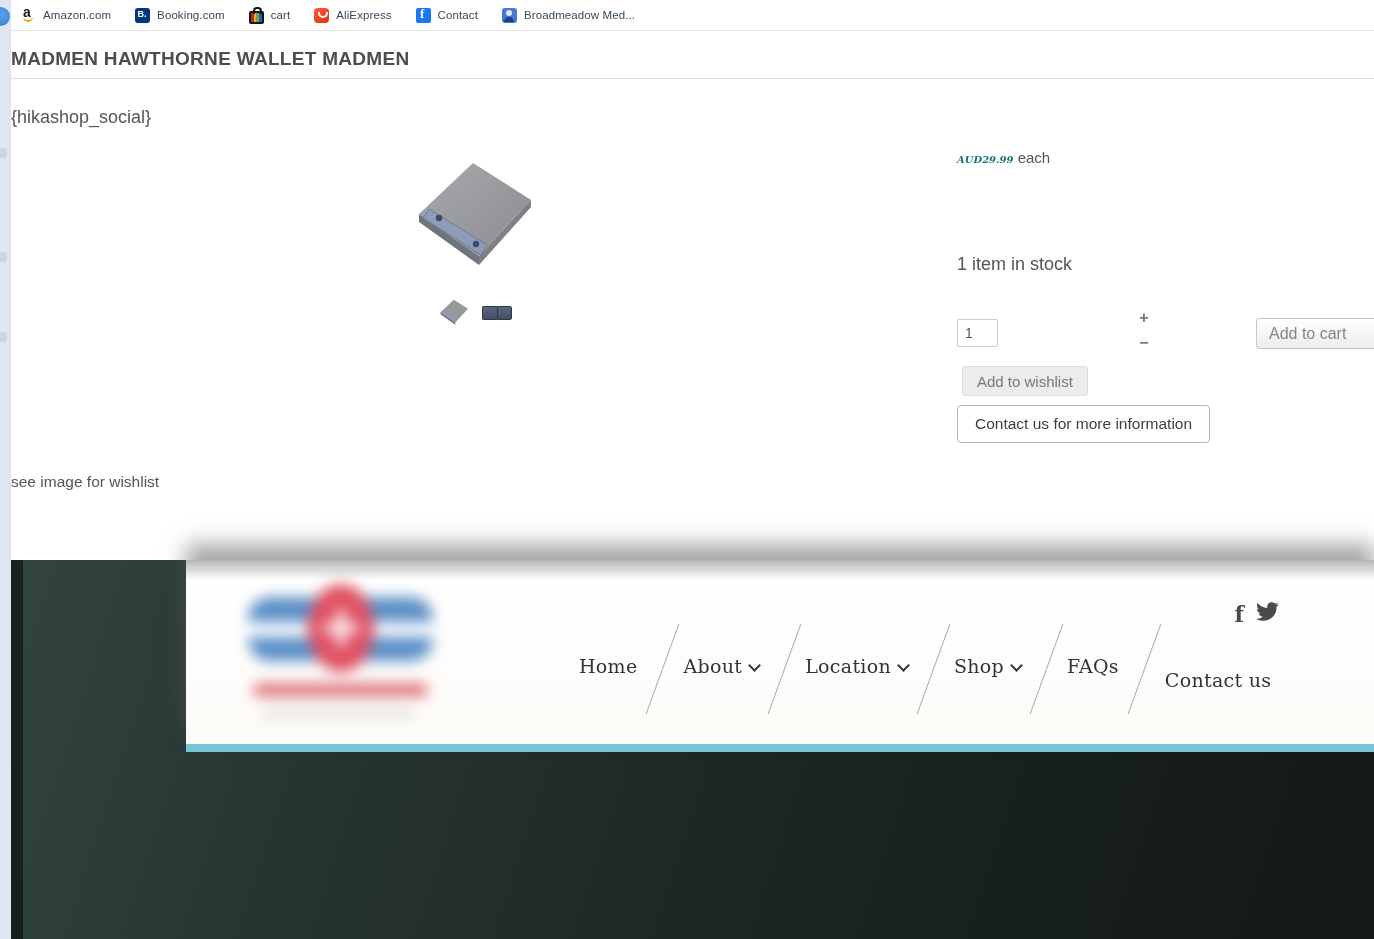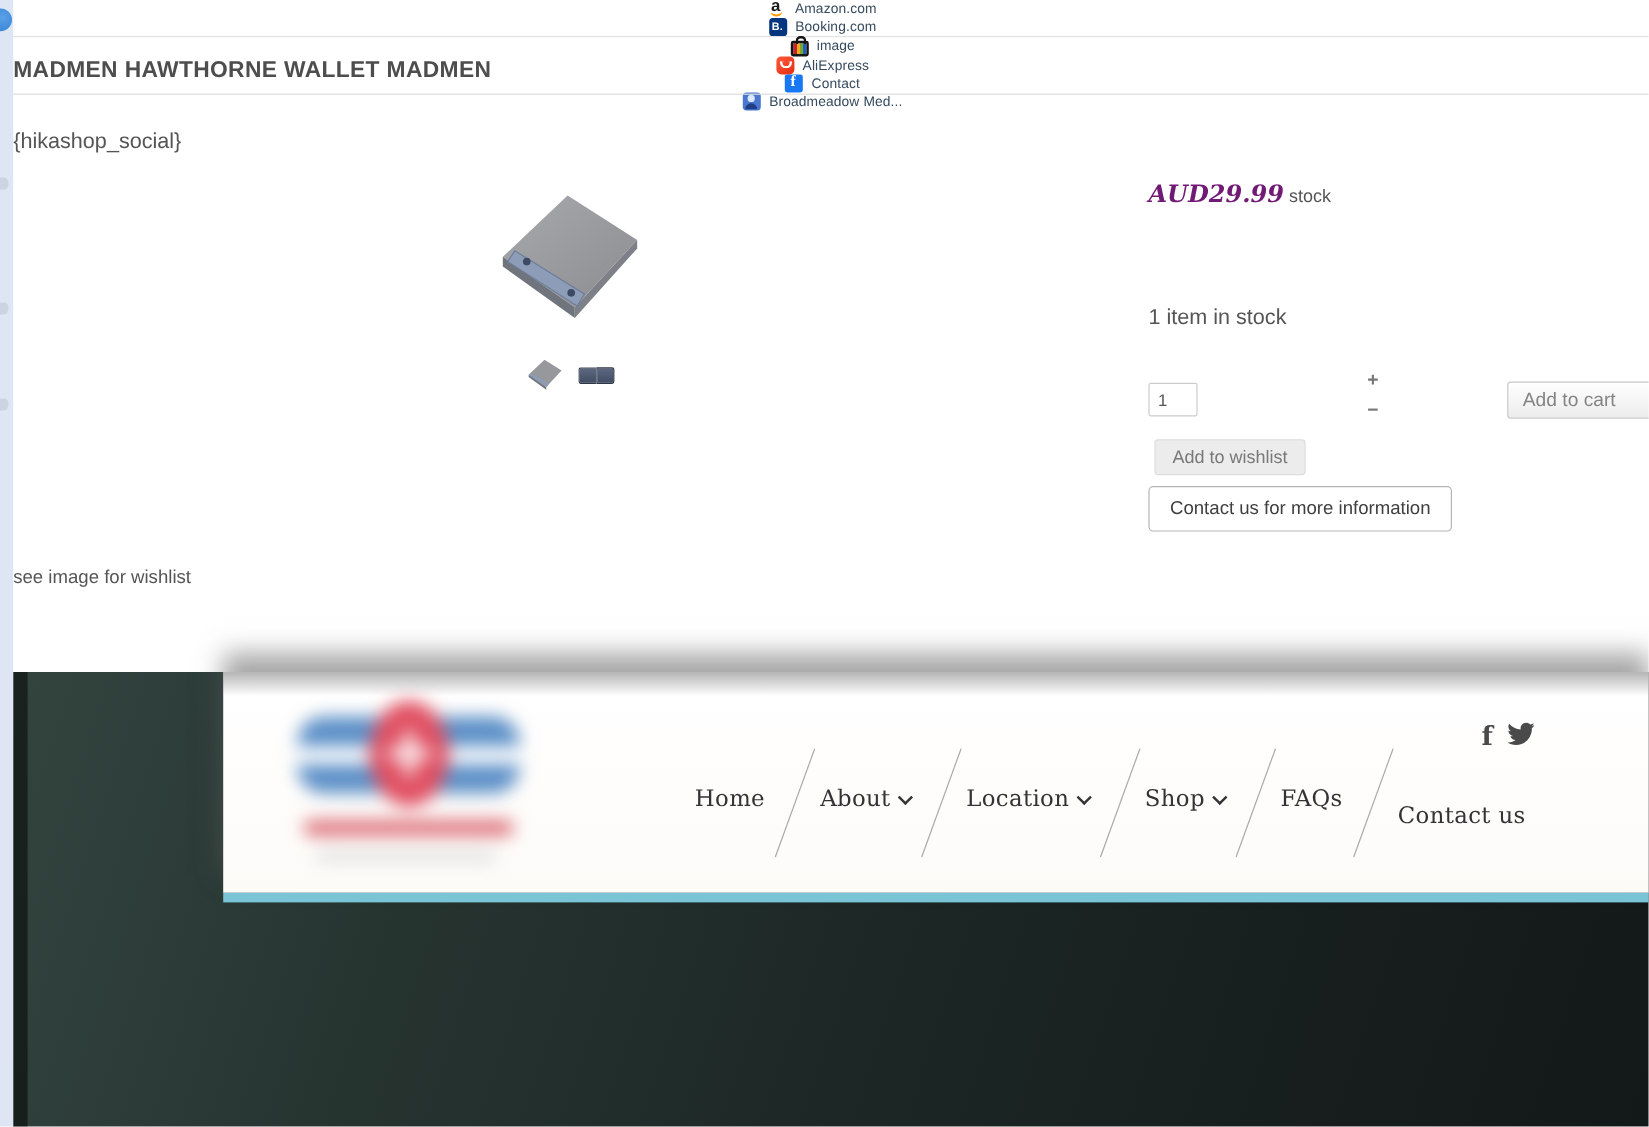--- a/index.html
+++ b/index.html
@@ -7,21 +7,21 @@
           font-family:"Liberation Sans",sans-serif;}
 
   
   .left-strip{position:absolute;left:0;top:0;width:11px;height:939px;background:#dde6f2;z-index:60;}
   .left-strip .blue-dot{position:absolute;left:-9px;top:7px;width:19px;height:19px;border-radius:50%;
           background:radial-gradient(circle at 60% 40%,#5aa2e8,#2f7cd0);}
   .left-strip .faint-mark{position:absolute;left:0;width:7px;height:10px;border-radius:0 4px 4px 0;background:#c3ccd9;opacity:.7;}
 
   
   .bookmarks{position:absolute;left:11px;top:0;right:0;height:30px;background:#fff;
-             border-bottom:1px solid #e2e2e2;display:flex;align-items:center;padding-left:10px;flex-direction:column;}
+             border-bottom:1px solid #e2e2e2;display:flex;align-items:center;padding-left:10px;}
   .bm-item{display:flex;align-items:center;margin-right:24px;cursor:pointer;}
   .bm-icon{width:15px;height:15px;margin-right:7px;position:relative;flex:0 0 auto;}
   .bm-label{font-size:11.5px;color:#364a5e;letter-spacing:.1px;}
 
   .amazon-icon{background:#fff;}
   .amazon-icon::before{content:"a";position:absolute;left:2px;top:-4px;font-weight:bold;font-size:14px;color:#1b1b1b;font-family:"Liberation Sans",sans-serif;}
   .amazon-icon::after{content:"";position:absolute;left:2px;bottom:1px;width:10px;height:4px;
       border-bottom:2px solid #f90;border-radius:0 0 6px 6px;}
   .booking-icon{background:#04357f;border-radius:3px;}
   .booking-icon::before{content:"B.";position:absolute;left:2.5px;top:1.5px;color:#fff;font-size:9px;font-weight:bold;}
@@ -44,21 +44,21 @@
   .social-placeholder{position:absolute;left:11px;top:107px;font-size:18px;color:#555;}
 
   .main-image{position:absolute;left:413px;top:160px;width:122px;height:110px;cursor:pointer;}
   .thumb1{position:absolute;left:439px;top:299px;width:30px;height:27px;cursor:pointer;}
   .thumb2{position:absolute;left:482px;top:306px;width:30px;height:14px;cursor:pointer;display:flex;}
   .thumb2 .half{flex:1;background:linear-gradient(180deg,#5b6880,#414d63);border:1px solid #2e3747;}
   .thumb2 .half:first-child{border-right:none;border-radius:2px 0 0 2px;}
   .thumb2 .half:last-child{border-radius:0 2px 2px 0;}
 
   .price-line{position:absolute;left:957px;top:149px;font-size:15px;color:#555;}
-  .price-value{font-family:"DejaVu Serif",serif;font-style:italic;font-weight:bold;font-size:20px;color:#701a75;}
+  .price-value{font-family:"DejaVu Serif",serif;font-style:italic;font-weight:bold;font-size:10px;color:#0f766e;}
   .stock-line{position:absolute;left:957px;top:254px;font-size:18px;color:#555;}
 
   .qty-input{position:absolute;left:957px;top:319px;width:30px;height:24px;border:1px solid #ccc;border-radius:2px;
       font-size:14px;color:#555;padding-left:7px;font-family:"Liberation Sans",sans-serif;}
   .qty-plus,.qty-minus{position:absolute;left:1136px;width:16px;text-align:center;font-size:16px;font-weight:bold;color:#777;cursor:pointer;line-height:14px;}
   .qty-plus{top:311px;}
   .qty-minus{top:336px;}
 
   .btn{font-family:"Liberation Sans",sans-serif;cursor:pointer;}
   .add-to-cart{position:absolute;left:1256px;top:318px;width:130px;height:31px;
@@ -118,21 +118,21 @@
       <span class="bm-label">Amazon.com</span>
     </div>
 
     <div class="bm-item">
       <span class="bm-icon booking-icon"></span>
       <span class="bm-label">Booking.com</span>
     </div>
 
     <div class="bm-item">
       <span class="bm-icon ebay-icon"></span>
-      <span class="bm-label">image</span>
+      <span class="bm-label">cart</span>
     </div>
 
     <div class="bm-item">
       <span class="bm-icon aliexpress-icon"></span>
       <span class="bm-label">AliExpress</span>
     </div>
 
     <div class="bm-item">
       <span class="bm-icon facebook-icon"></span>
       <span class="bm-label">Contact</span>
@@ -170,21 +170,21 @@
       <polygon points="60,3 118,40 66,96 6,54" fill="#97989c"></polygon>
       <polygon points="16,49 74,85 68,95 10,58" fill="#8d9cb7"></polygon>
       <polygon points="6,54 66,96 66,105 6,62" fill="#70757d"></polygon>
     </svg>
   </div>
   <div class="thumb2">
     <div class="half"></div>
     <div class="half"></div>
   </div>
 
-  <div class="price-line"><span class="price-value">AUD29.99</span><span> stock</span></div>
+  <div class="price-line"><span class="price-value">AUD29.99</span><span> each</span></div>
 
   <div class="stock-line">1 item in stock</div>
 
   <input class="qty-input" value="1" style="">
   <div class="qty-plus">+</div>
   <div class="qty-minus">−</div>
 
   <button class="btn add-to-cart">Add to cart</button>
   <button class="btn add-to-wishlist">Add to wishlist</button>
   <button class="btn contact-info">Contact us for more information</button>

